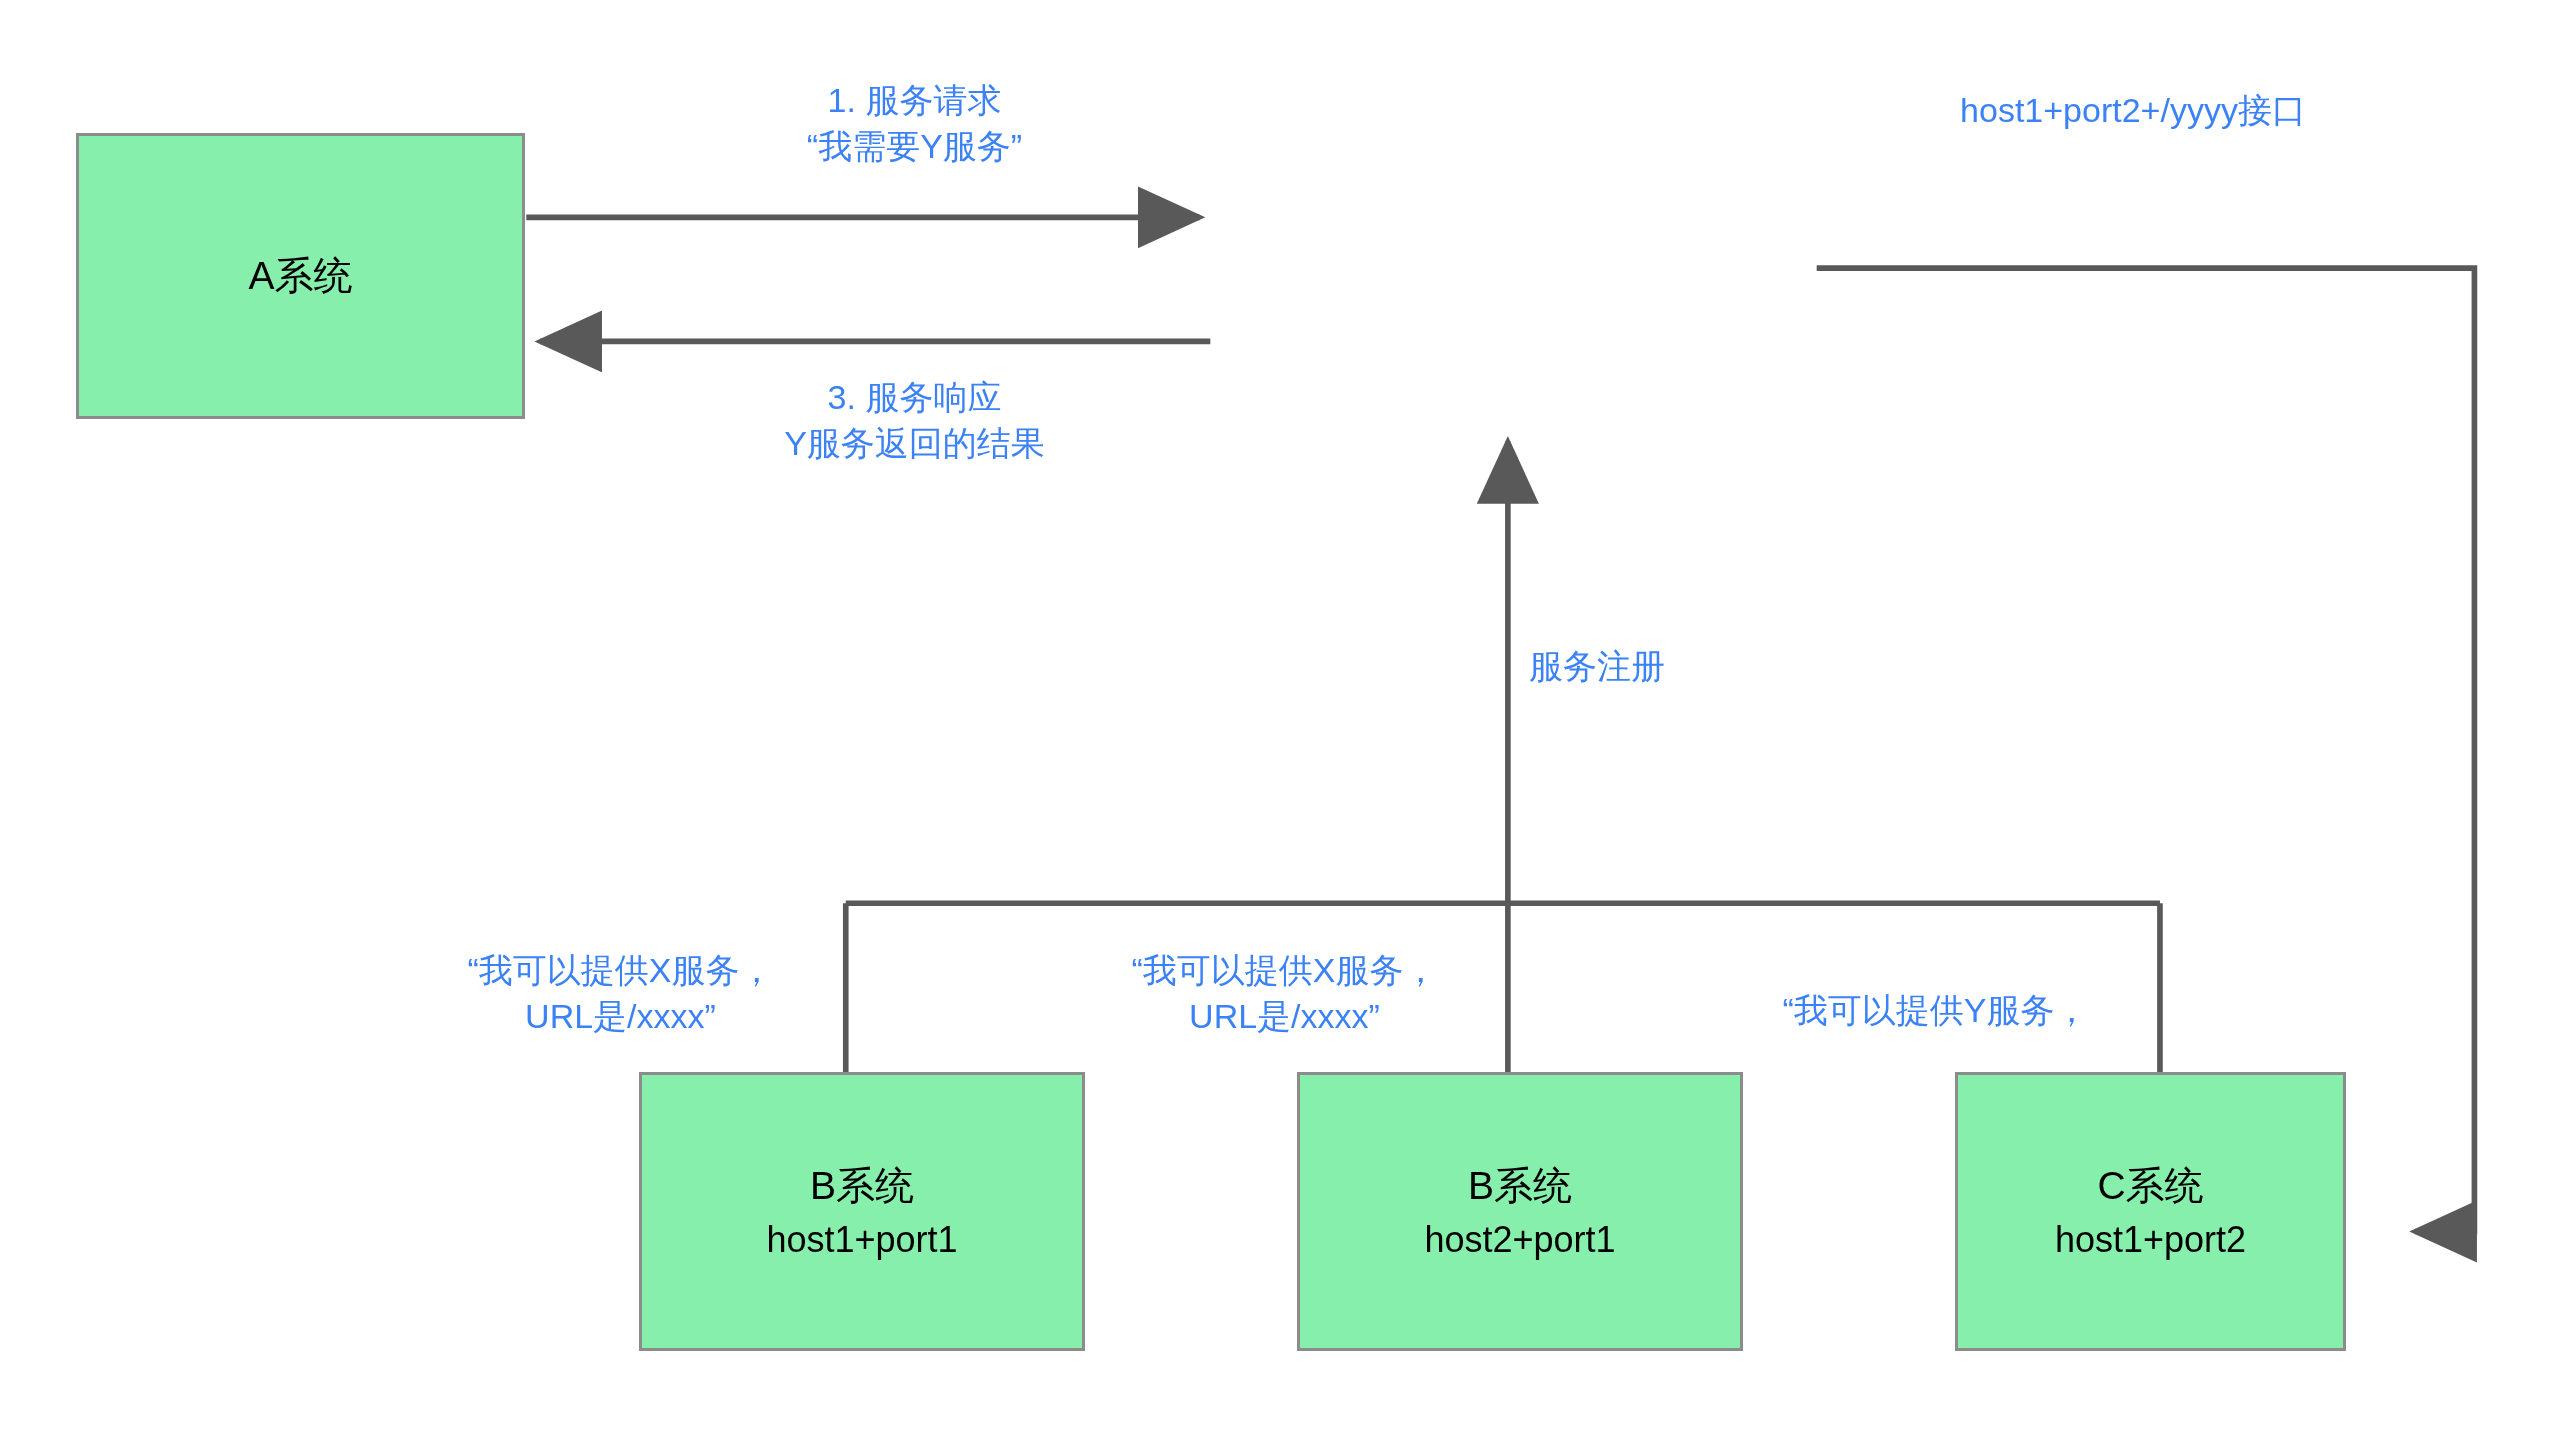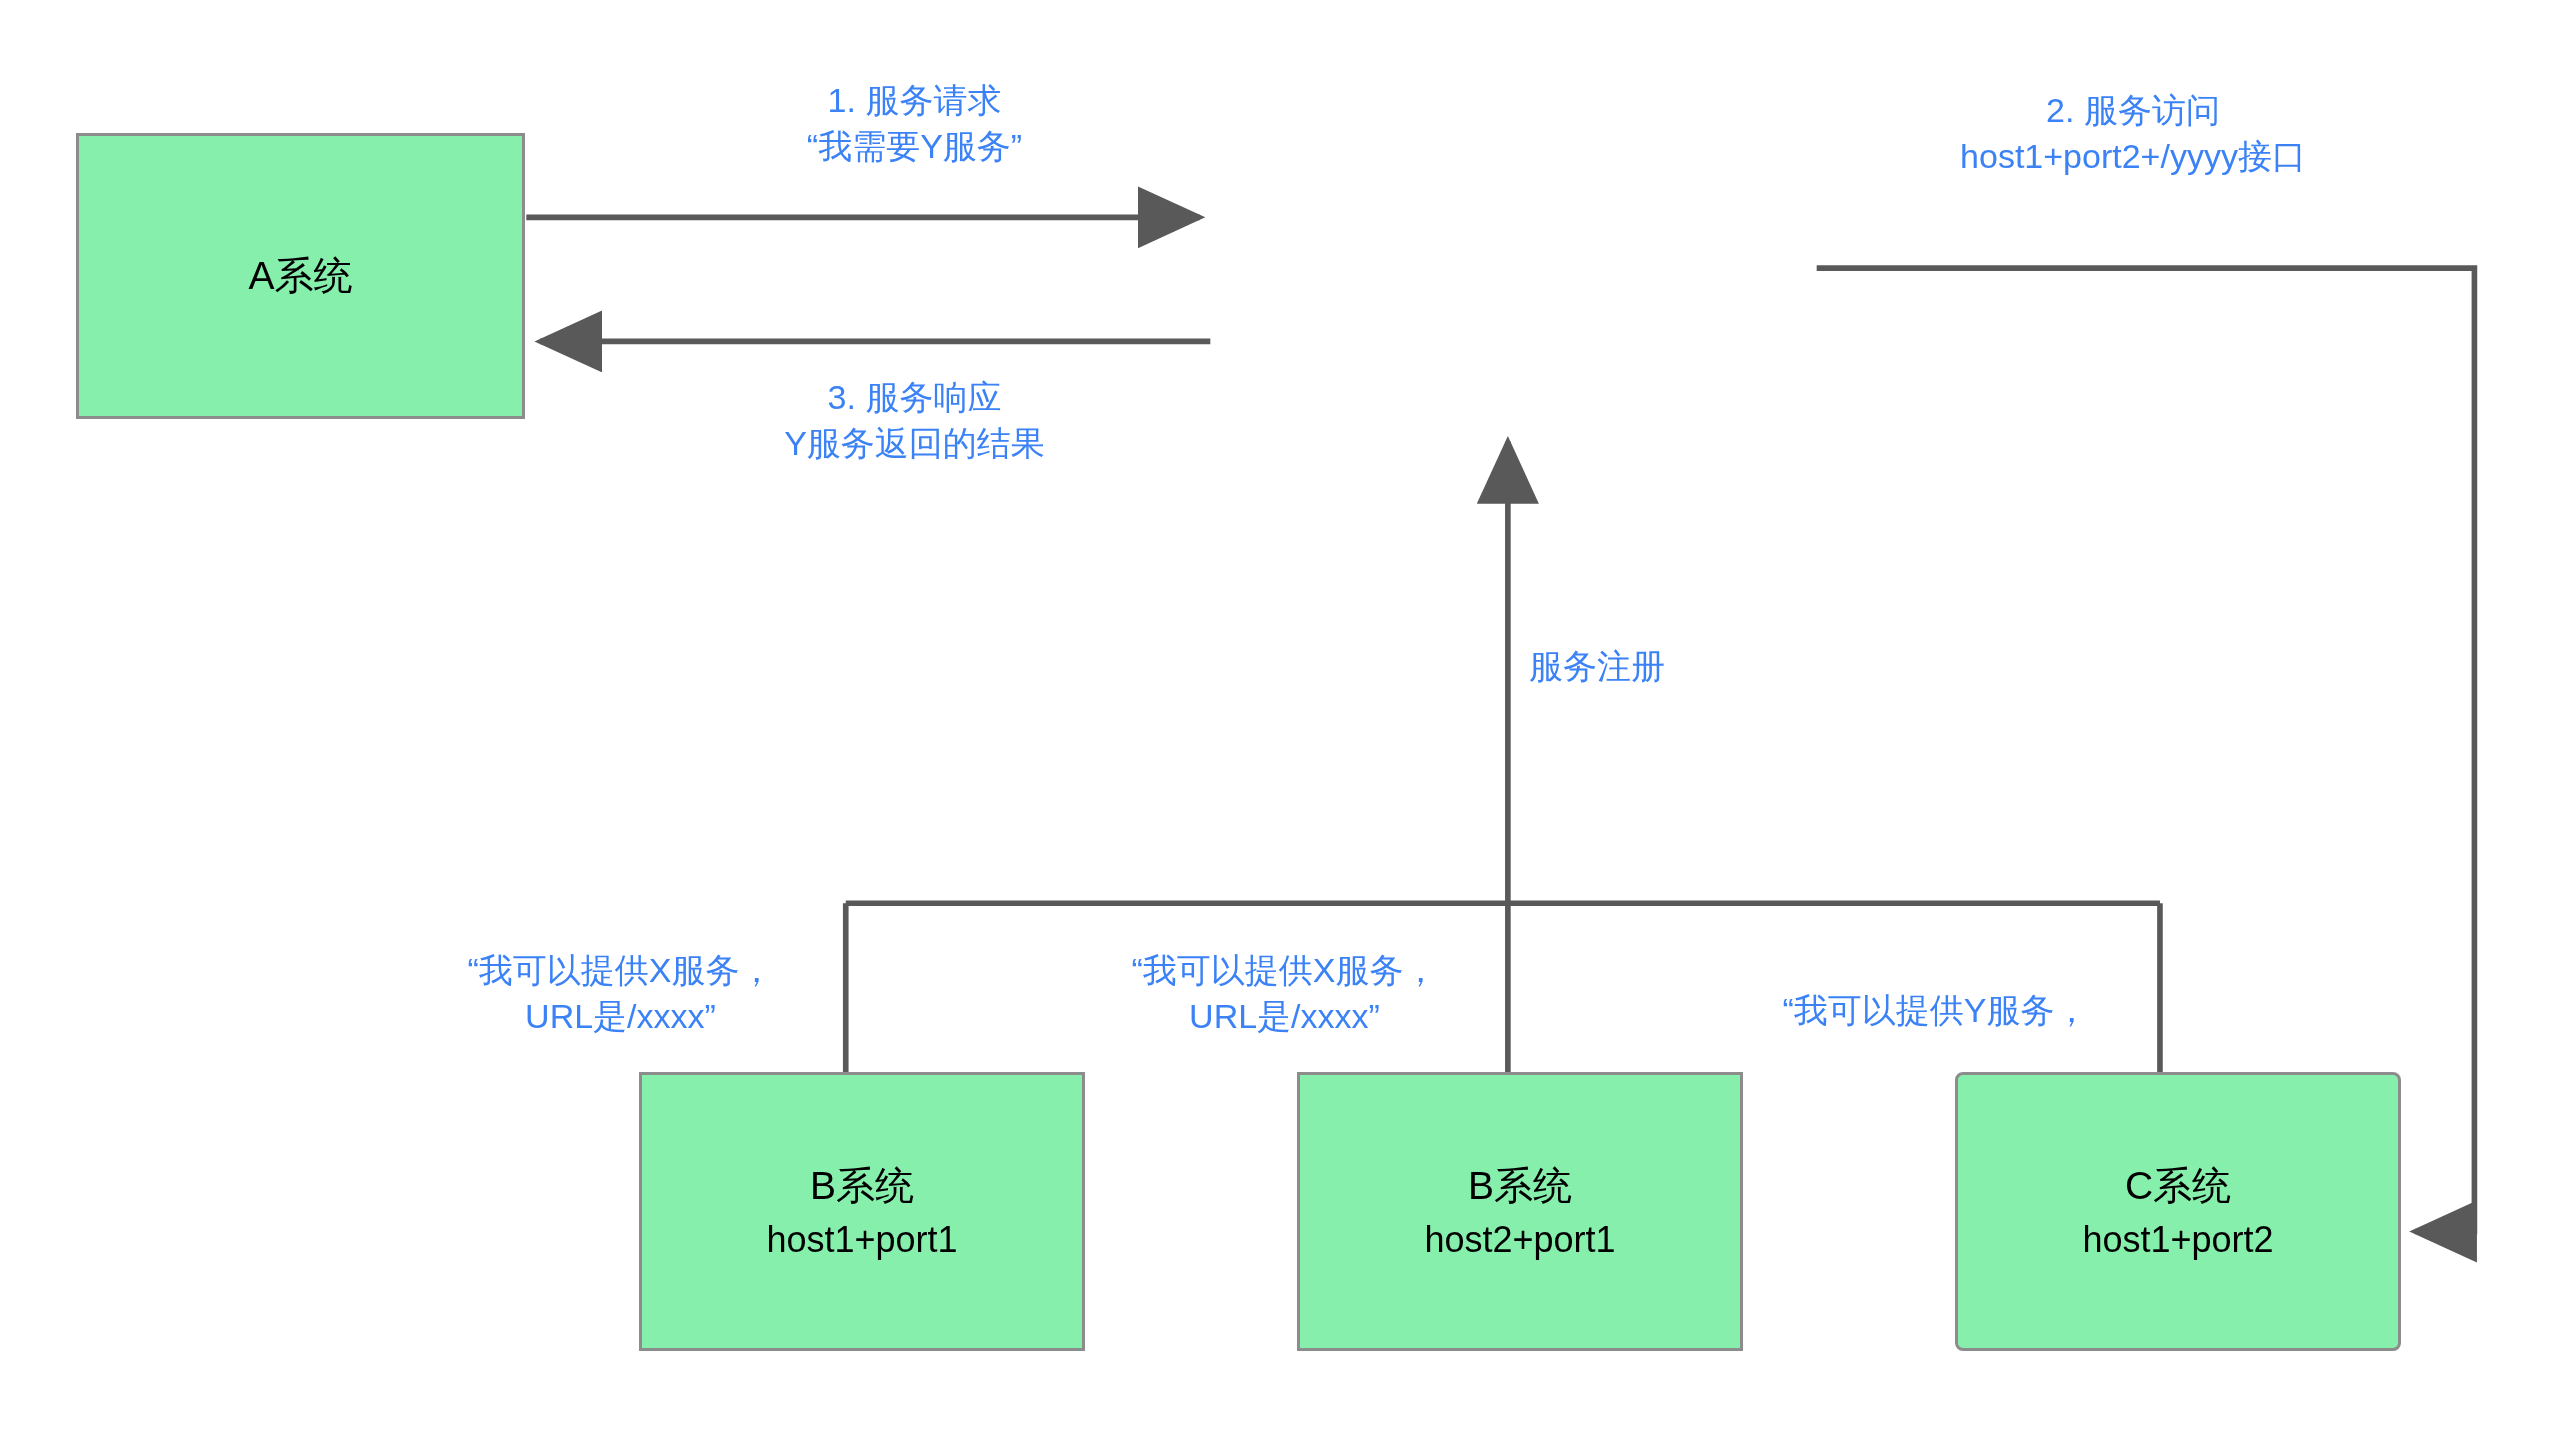--- a/index.html
+++ b/index.html
@@ -54,37 +54,36 @@
   <div class="node sq" style="left:639px;top:1072px;width:446px;height:279px;">
     <span class="ln n-title">B系统</span>
     <span class="ln n-sub">host1+port1</span>
   </div>
 
   <div class="node sq" style="left:1297px;top:1072px;width:446px;height:279px;">
     <span class="ln n-title">B系统</span>
     <span class="ln n-sub">host2+port1</span>
   </div>
 
-  <div class="node sq" style="left:1955px;top:1072px;width:446px;height:279px;border-radius:8px;">
+  <div class="node sq" style="left:1955px;top:1072px;width:391px;height:279px;">
     <span class="ln n-title">C系统</span>
     <span class="ln n-sub">host1+port2</span>
   </div>
 
   <div class="elabel" style="left:695px;top:78px;width:439px;">
     <span class="ln">1. 服务请求</span>
     <span class="ln">“我需要Y服务”</span>
   </div>
 
   <div class="elabel" style="left:689px;top:375px;width:451px;">
     <span class="ln">3. 服务响应</span>
     <span class="ln">Y服务返回的结果</span>
   </div>
 
   <div class="elabel" style="left:1873px;top:88px;width:520px;">
-    <span class="ln">2. 服务访问</span>
     <span class="ln">host1+port2+/yyyy接口</span>
   </div>
 
   <div class="elabel" style="left:1529px;top:644px;width:226px;text-align:left;">
     <span class="ln">服务注册</span>
   </div>
 
   <div class="elabel" style="left:401px;top:948px;width:439px;">
     <span class="ln">“我可以提供X服务，</span>
     <span class="ln">URL是/xxxx”</span>

